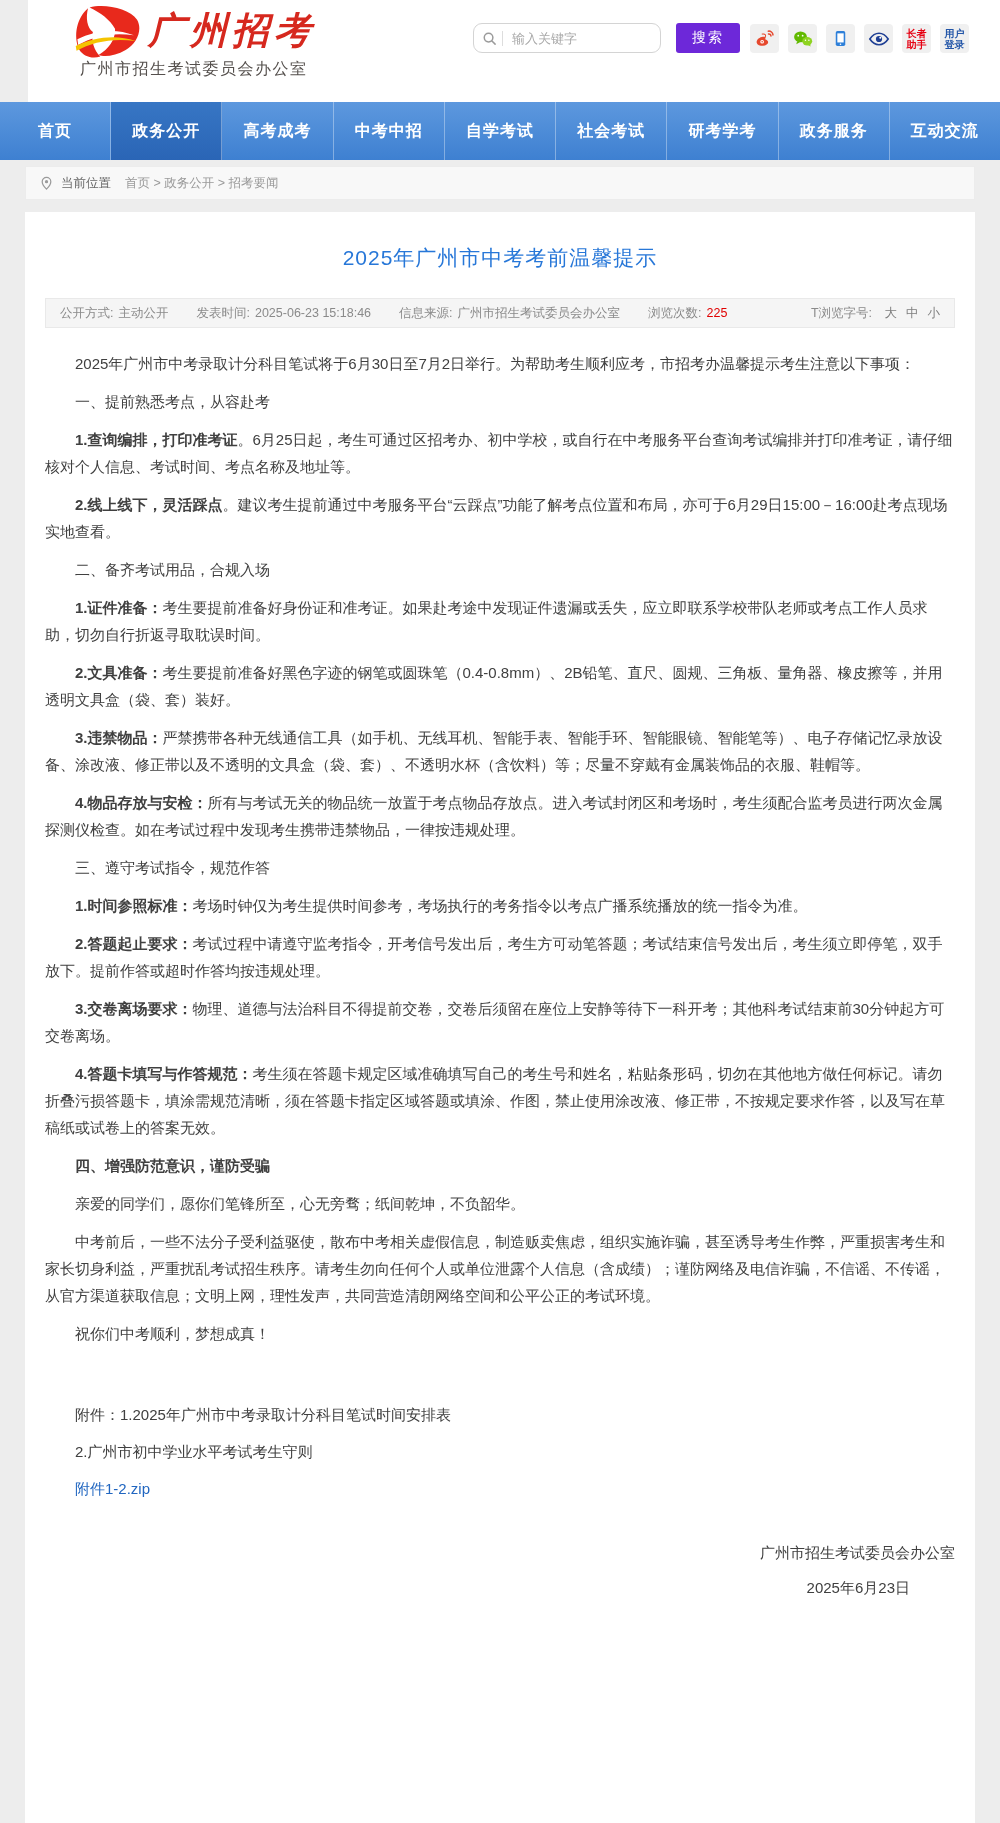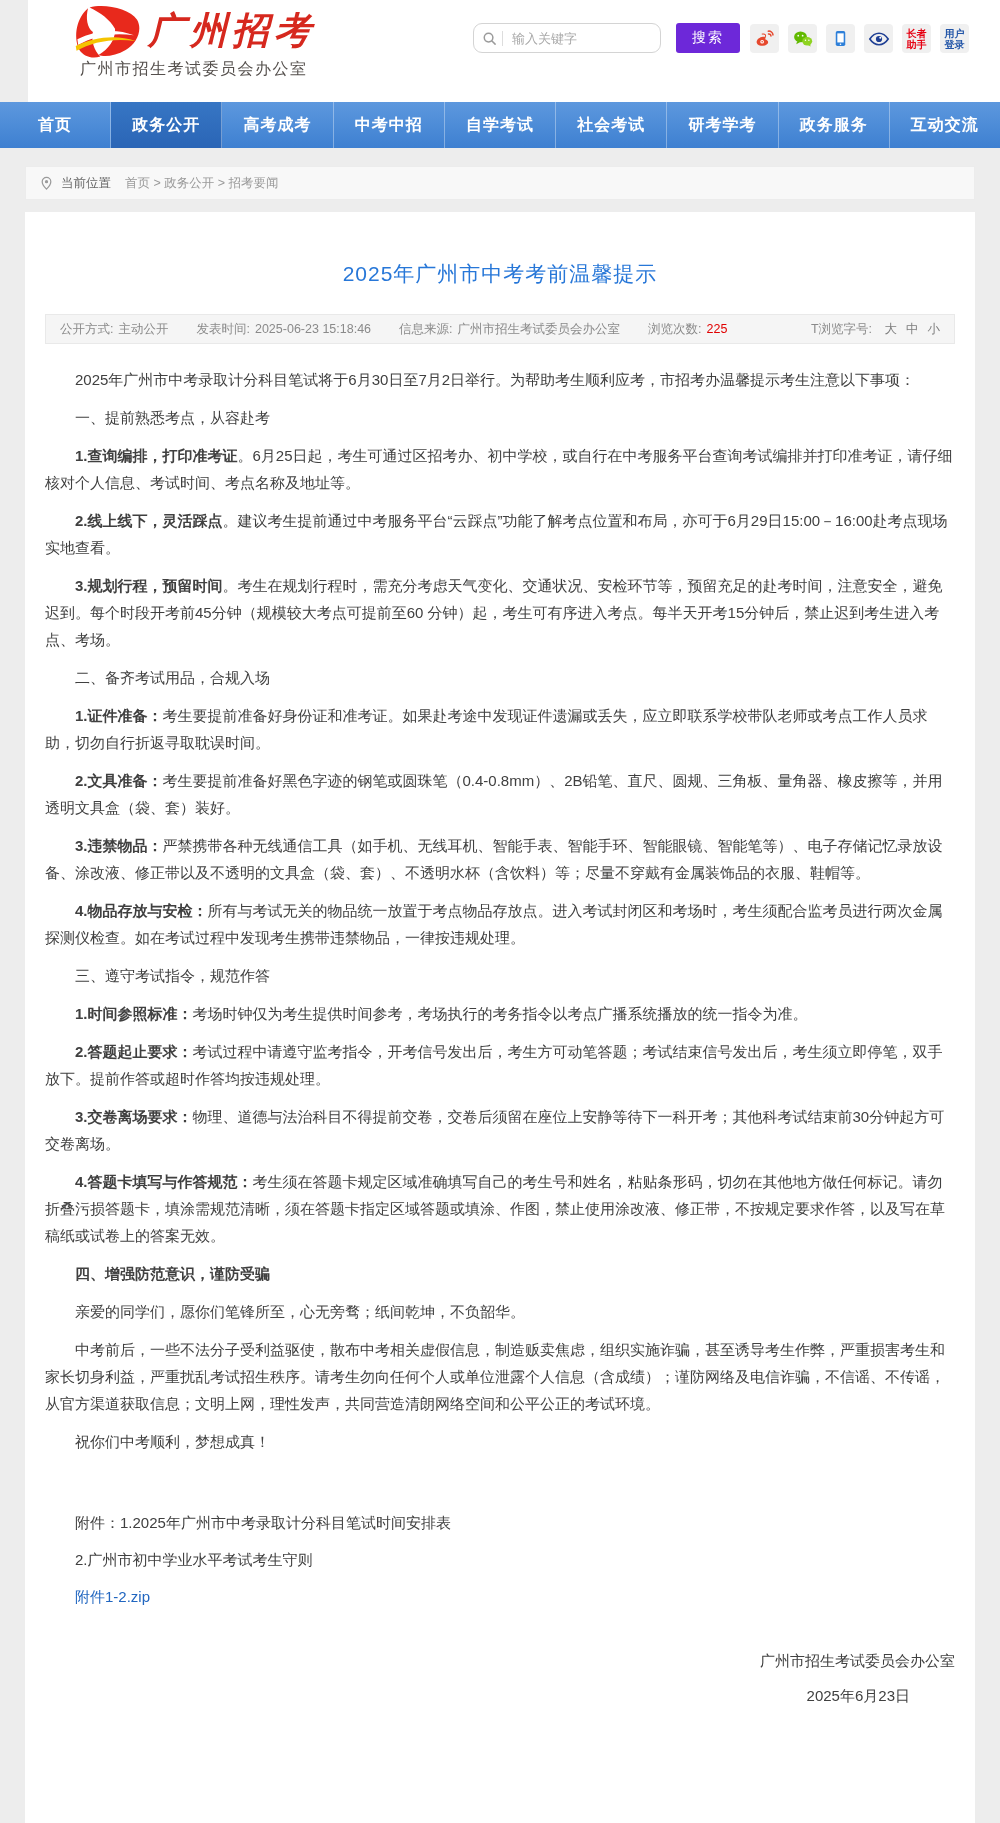--- a/index.html
+++ b/index.html
@@ -20,33 +20,33 @@
   .search-box .divider { width:1px; height:15px; background:#ddd; margin:0 7px 0 5px; }
   .search-input { border:none; outline:none; flex:1; font-size:13px; color:#333; min-width:0; background:transparent; }
   .search-input::placeholder { color:#a9a9a9; }
   .search-btn { position:absolute; left:648px; top:23px; width:64px; height:30px; background:#6d28d9; color:#fff;
     border-radius:3px; font-size:14px; display:flex; align-items:center; justify-content:center; cursor:pointer; letter-spacing:2px; }
   .quick-icons { position:absolute; left:722px; top:24px; display:flex; gap:9px; }
   .qbtn { width:29px; height:29px; border-radius:4px; background:#f0f0f0; display:flex;
     align-items:center; justify-content:center; cursor:pointer; }
   .qbtn.txt { flex-direction:column; font-size:10px; font-weight:bold; line-height:11px; letter-spacing:0; }
   
-  .main-nav { position:absolute; top:102px; left:0; width:1000px; height:46px; display:flex;
+  .main-nav { position:absolute; top:102px; left:0; width:1000px; height:58px; display:flex;
     background:linear-gradient(180deg,#5d98de 0%,#3e80d1 100%); }
   .nav-item { flex:1; display:flex; align-items:center; justify-content:center; color:#fff; font-size:16px;
     font-weight:bold; cursor:pointer; border-right:1px solid rgba(255,255,255,.35); letter-spacing:1px; }
   .nav-item:last-child { border-right:none; }
   .nav-item.active { background:linear-gradient(180deg,#3776c4 0%,#2a65b6 100%); }
   
   .breadcrumb { position:absolute; top:166px; left:25px; width:950px; height:34px; background:#f8f8f8;
     border:1px solid #ececec; display:flex; align-items:center; padding:0 14px; font-size:12.5px; color:#999; }
   .breadcrumb .pin { margin-right:8px; display:flex; }
   .breadcrumb .bc-label { color:#666; margin-right:14px; }
   
-  .card { position:absolute; top:212px; left:25px; width:950px; height:1611px; background:#fff; padding:16px 20px; }
+  .card { position:absolute; top:212px; left:25px; width:950px; height:1611px; background:#fff; padding:0 20px; }
   .article-title { text-align:center; color:#2777d8; font-size:21px; font-weight:400; margin:32px 0 0; letter-spacing:1px; }
   .meta-bar { margin-top:26px; height:30px; background:#f5f5f5; border:1px solid #e9e9e9; display:flex;
     align-items:center; padding:0 14px; font-size:12.5px; color:#8a8a8a; }
   .meta-item { margin-right:28px; white-space:nowrap; }
   .meta-item .lbl { margin-right:5px; }
   .meta-item .val.hl { color:#e00000; }
   .fontsize-ctl { margin-left:auto; white-space:nowrap; }
   .fontsize-ctl .opt { margin-left:9px; cursor:pointer; color:#7d7d7d; }
   .article-body { margin-top:22px; font-size:15px; color:#404040; }
   .article-body p { margin:11px 0; line-height:27px; text-indent:2em; }
@@ -166,21 +166,20 @@
       <span>T浏览字号:</span>
       <span id="fontOpts"><span class="opt">大</span><span class="opt">中</span><span class="opt">小</span></span>
     </span>
   </div>
 
   <div class="article-body" id="paras">
       <p class="plain">2025年广州市中考录取计分科目笔试将于6月30日至7月2日举行。为帮助考生顺利应考，市招考办温馨提示考生注意以下事项：</p>
       <p class="section">一、提前熟悉考点，从容赴考</p>
       <p class="plain"><b>1.查询编排，打印准考证</b>。6月25日起，考生可通过区招考办、初中学校，或自行在中考服务平台查询考试编排并打印准考证，请仔细核对个人信息、考试时间、考点名称及地址等。</p>
       <p class="plain"><b>2.线上线下，灵活踩点</b>。建议考生提前通过中考服务平台“云踩点”功能了解考点位置和布局，亦可于6月29日15:00－16:00赴考点现场实地查看。</p>
-      <p class="plain"><b>3.规划行程，预留时间</b>。考生在规划行程时，需充分考虑天气变化、交通状况、安检环节等，预留充足的赴考时间，注意安全，避免迟到。每个时段开考前45分钟（规模较大考点可提前至60 分钟）起，考生可有序进入考点。每半天开考15分钟后，禁止迟到考生进入考点、考场。</p>
       <p class="section">二、备齐考试用品，合规入场</p>
       <p class="plain"><b>1.证件准备：</b>考生要提前准备好身份证和准考证。如果赴考途中发现证件遗漏或丢失，应立即联系学校带队老师或考点工作人员求助，切勿自行折返寻取耽误时间。</p>
       <p class="plain"><b>2.文具准备：</b>考生要提前准备好黑色字迹的钢笔或圆珠笔（0.4-0.8mm）、2B铅笔、直尺、圆规、三角板、量角器、橡皮擦等，并用透明文具盒（袋、套）装好。</p>
       <p class="plain"><b>3.违禁物品：</b>严禁携带各种无线通信工具（如手机、无线耳机、智能手表、智能手环、智能眼镜、智能笔等）、电子存储记忆录放设备、涂改液、修正带以及不透明的文具盒（袋、套）、不透明水杯（含饮料）等；尽量不穿戴有金属装饰品的衣服、鞋帽等。</p>
       <p class="plain"><b>4.物品存放与安检：</b>所有与考试无关的物品统一放置于考点物品存放点。进入考试封闭区和考场时，考生须配合监考员进行两次金属探测仪检查。如在考试过程中发现考生携带违禁物品，一律按违规处理。</p>
       <p class="section">三、遵守考试指令，规范作答</p>
       <p class="plain"><b>1.时间参照标准：</b>考场时钟仅为考生提供时间参考，考场执行的考务指令以考点广播系统播放的统一指令为准。</p>
       <p class="plain"><b>2.答题起止要求：</b>考试过程中请遵守监考指令，开考信号发出后，考生方可动笔答题；考试结束信号发出后，考生须立即停笔，双手放下。提前作答或超时作答均按违规处理。</p>
       <p class="plain"><b>3.交卷离场要求：</b>物理、道德与法治科目不得提前交卷，交卷后须留在座位上安静等待下一科开考；其他科考试结束前30分钟起方可交卷离场。</p>
       <p class="plain"><b>4.答题卡填写与作答规范：</b>考生须在答题卡规定区域准确填写自己的考生号和姓名，粘贴条形码，切勿在其他地方做任何标记。请勿折叠污损答题卡，填涂需规范清晰，须在答题卡指定区域答题或填涂、作图，禁止使用涂改液、修正带，不按规定要求作答，以及写在草稿纸或试卷上的答案无效。</p>

